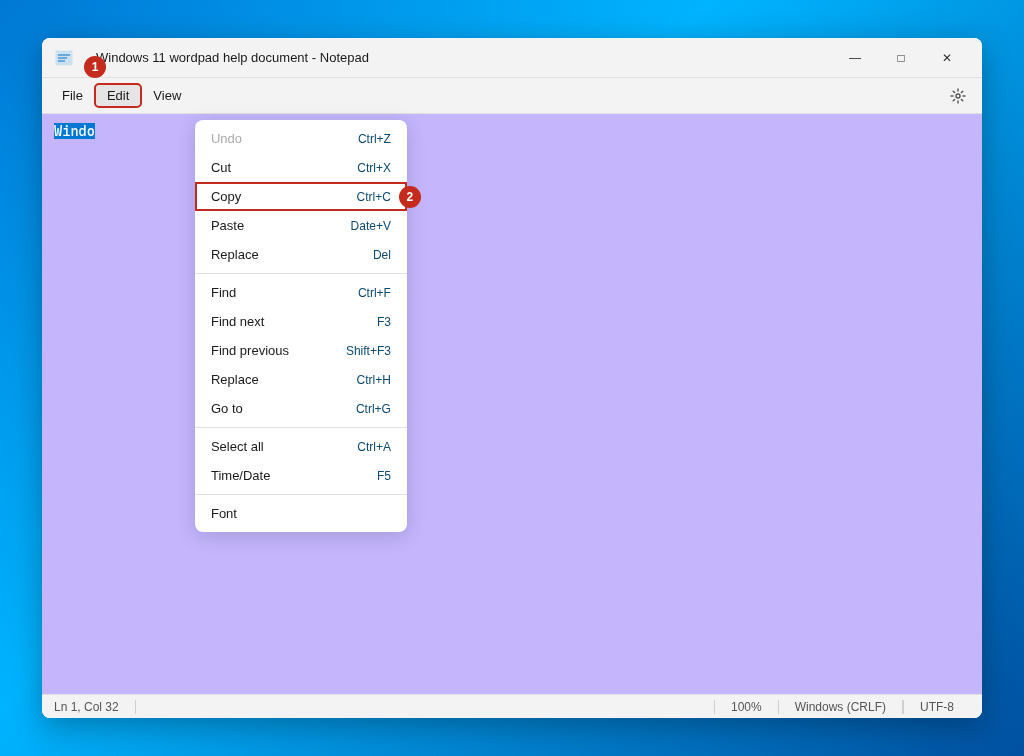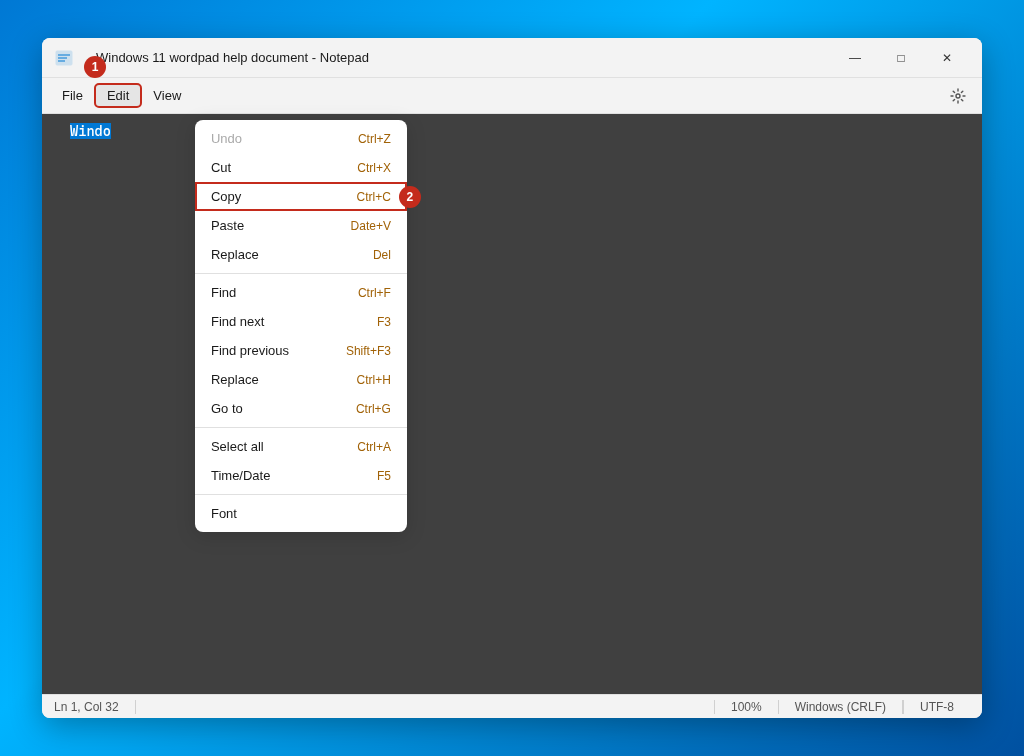--- a/index.html
+++ b/index.html
@@ -110,37 +110,37 @@
       display: flex;
       align-items: center;
       justify-content: space-between;
       padding: 7px 16px;
       font-size: 13px;
       cursor: pointer;
       color: #1a1a1a;
     }
     .dropdown-item.disabled { color: #aaa; cursor: default; }
     .dropdown-item .shortcut {
-      color: #a16207;
+      color: #0c4a6e;
       font-size: 12px;
     }
     .dropdown-separator {
       height: 1px;
       background: #e0e0e0;
       margin: 4px 0;
     }
     .dropdown-item.highlighted {
       outline: 2px solid #c42b1c;
       outline-offset: -2px;
       gap: 20px;
     }
     .content-area {
       flex: 1;
-      background: #404040;
-      padding: 8px 28px;
+      background: #c4b5fd;
+      padding: 8px 12px;
       position: relative;
       overflow: hidden;
     }
     .selected-text {
       background: #0078d4;
       color: white;
       font-size: 14px;
       font-family: 'Cascadia Code', 'Consolas', monospace;
       display: inline;
     }

